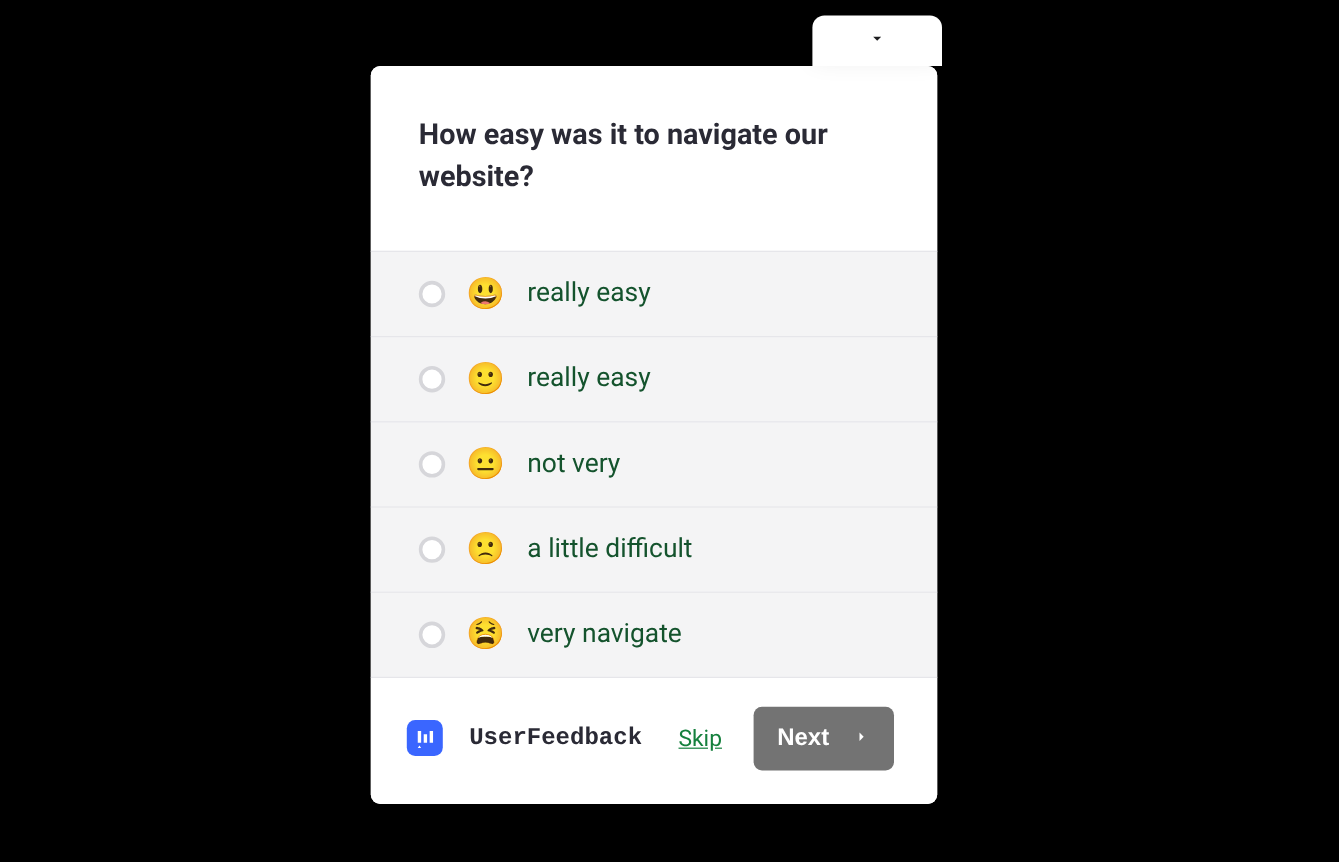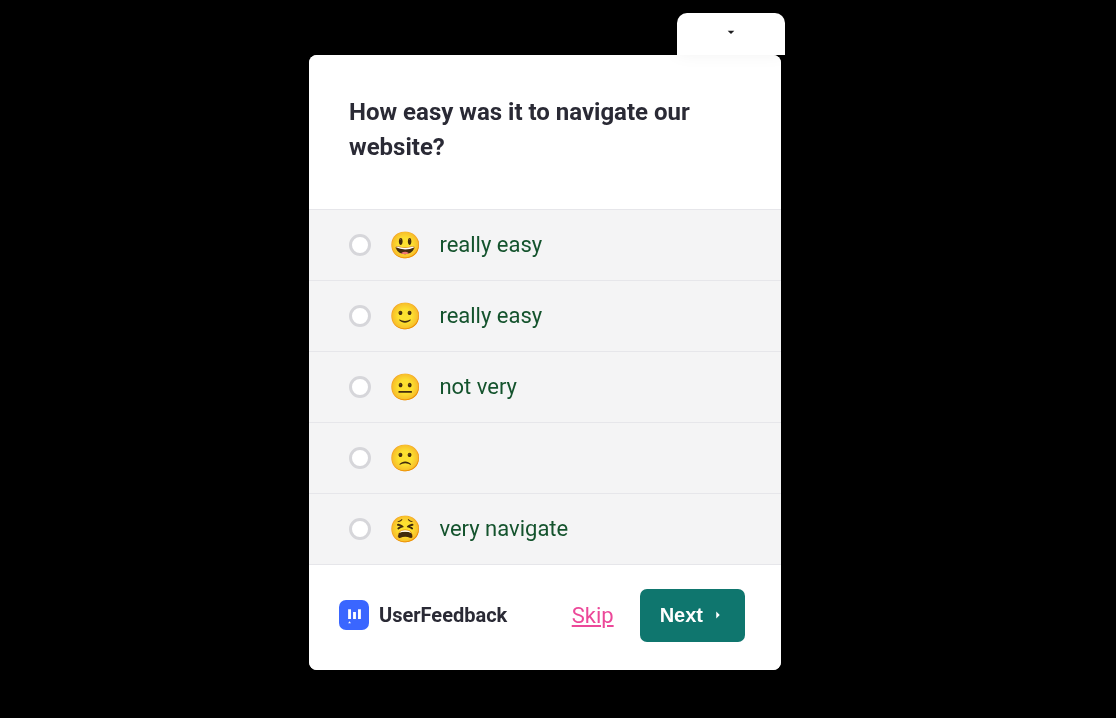--- a/index.html
+++ b/index.html
@@ -82,51 +82,52 @@
       display: flex;
       align-items: center;
       padding: 24px 36px 28px 30px;
       gap: 12px;
       background: #ffffff;
       border-radius: 0 0 8px 8px;
     }
     .brand {
       display: flex;
       align-items: center;
-      gap: 10px;
+      gap: 22px;
+      font-family: Liberation Mono, monospace;
     }
     .brand-badge {
       width: 30px;
       height: 30px;
       background: #3a66ff;
       border-radius: 7px;
       display: flex;
       align-items: center;
       justify-content: center;
       position: relative;
     }
     .brand-badge svg { width: 17px; height: 17px; fill: #fff; }
     .brand-name {
       font-size: 20px;
       font-weight: 700;
       color: #2a2a35;
     }
     .spacer { flex: 1; }
     .skip {
-      font-size: 22px;
-      color: #ec4899;
+      font-size: 19px;
+      color: #15803d;
       text-decoration: underline;
       cursor: pointer;
       margin-right: 14px;
     }
     .next-btn {
       display: flex;
       align-items: flex-end;
-      gap: 8px;
-      background: #0f766e;
+      gap: 20px;
+      background: #737373;
       color: #fff;
       font-size: 20px;
       font-weight: 700;
       padding: 15px 20px;
       border-radius: 7px;
       cursor: pointer;
       border: none;
     }
     .next-btn svg { width: 14px; height: 14px; fill: #fff; }
   </style>
@@ -158,20 +159,21 @@
       <span class="opt-label">really easy</span>
     </label>
     <label class="option">
       <span class="radio-outer"></span>
       <span class="emoji">😐</span>
       <span class="opt-label">not very</span>
     </label>
     <label class="option">
       <span class="radio-outer"></span>
       <span class="emoji">🙁</span>
+      <span class="opt-label">a little difficult</span>
     </label>
     <label class="option">
       <span class="radio-outer"></span>
       <span class="emoji">😫</span>
       <span class="opt-label">very navigate</span>
     </label>
   </div>
 
   <div class="footer">
     <div class="brand">

